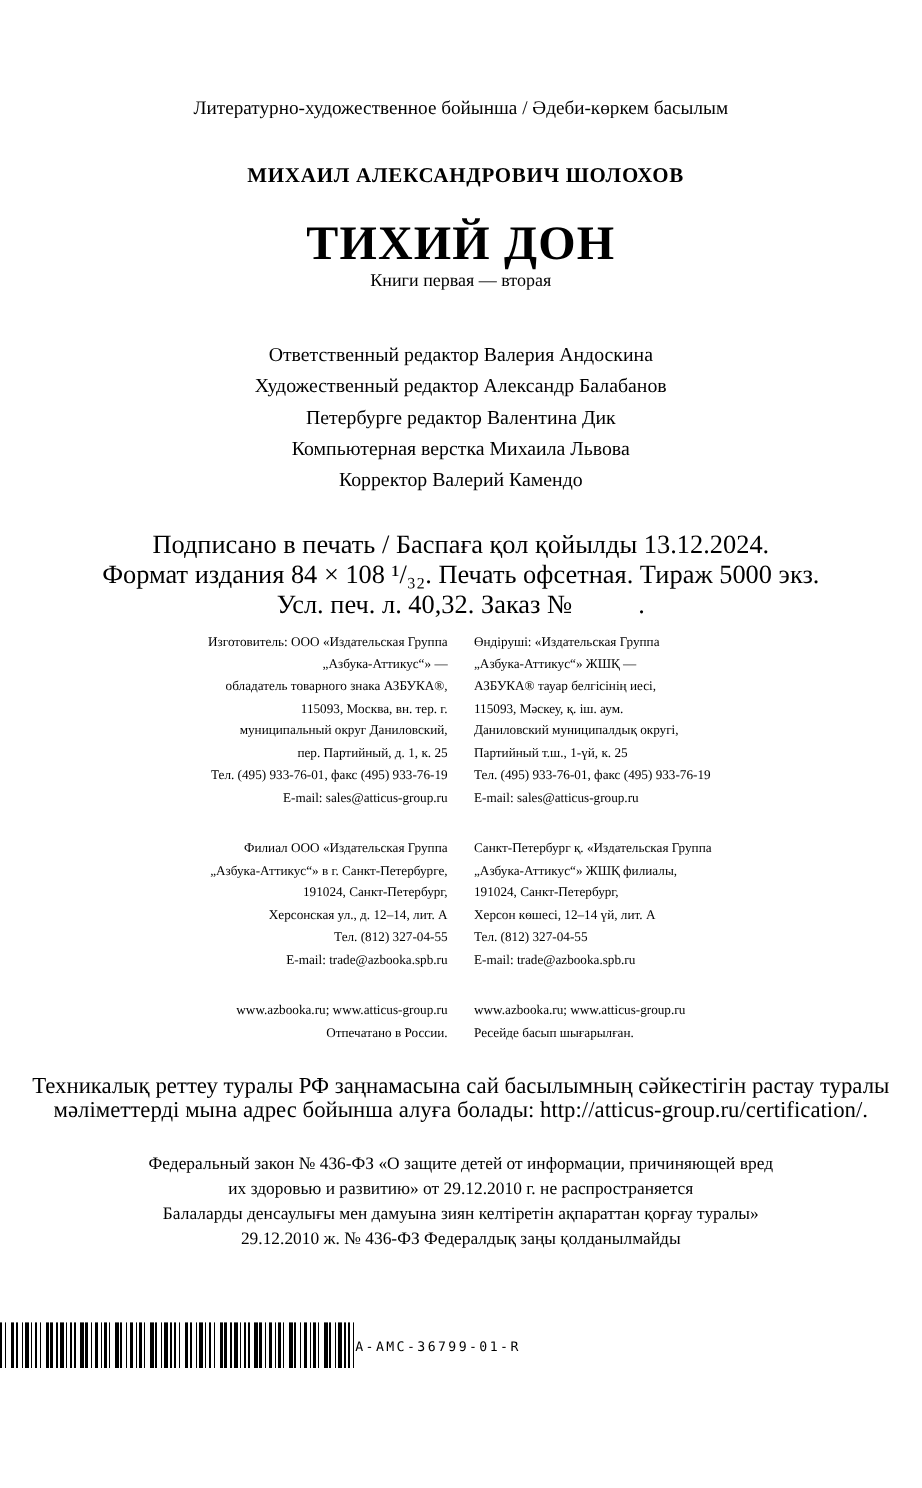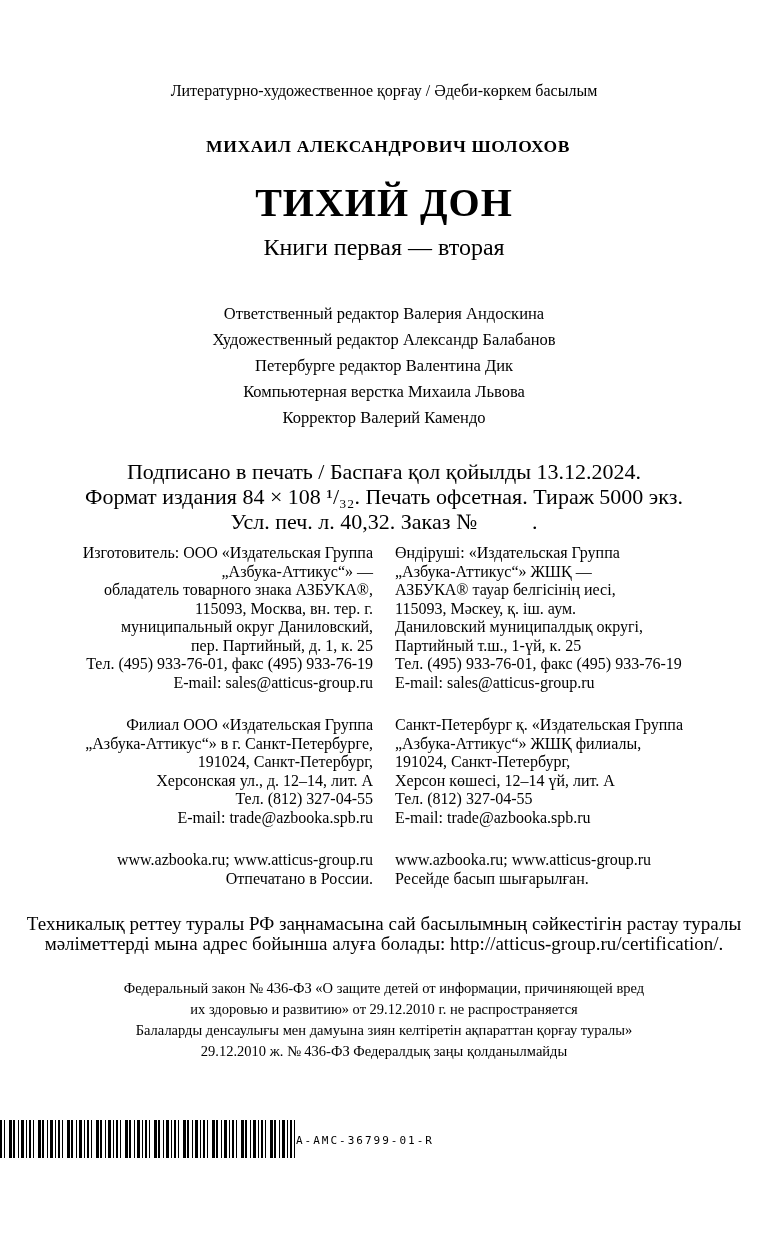--- a/index.html
+++ b/index.html
@@ -27,21 +27,21 @@
     letter-spacing: 0.6px;
     margin-left: 8px;
   }
   .title {
     margin-top: 22px;
     font-size: 40px;
     font-weight: bold;
     letter-spacing: 1px;
     text-align: center;
   }
-  .subtitle { margin-top: 8px; font-size: 24px; }
+  .subtitle { margin-top: 0; font-size: 15px; }
   .credits {
     margin-top: 40px;
     font-size: 16.5px;
     line-height: 26px;
     white-space: pre-line;
   }
   .printinfo {
     margin-top: 28px;
     font-size: 22px;
     line-height: 25px;
@@ -50,21 +50,21 @@
   .cols {
     display: flex;
     width: 100%;
     padding: 0 64px;
     gap: 22px;
     margin-top: 24px;
   }
   .cols.first { margin-top: 10px; }
   .col {
     flex: 1 1 50%;
-    font-size: 16px;
+    font-size: 11px;
     line-height: 18.5px;
     white-space: pre-line;
   }
   .col.left  { text-align: right; }
   .col.right { text-align: left; }
   .cert {
     margin-top: 26px;
     font-size: 19px;
     line-height: 20px;
     white-space: pre-line;
@@ -98,21 +98,21 @@
     font-family: "DejaVu Sans Mono", monospace;
     font-size: 11px;
     letter-spacing: 2px;
   }
 </style>
 </head>
 <body>
 
 <div class="page">
 
-  <div class="center edition-line">Литературно-художественное қорғау / Әдеби-көркем басылым</div>
+  <div class="center edition-line">Литературно-художественное бойынша / Әдеби-көркем басылым</div>
 
   <div class="center author">МИХАИЛ АЛЕКСАНДРОВИЧ ШОЛОХОВ</div>
 
   <div class="center title">ТИХИЙ ДОН</div>
 
   <div class="center subtitle">Книги первая — вторая</div>
 
   <div class="center credits">Ответственный редактор Валерия Андоскина
 Художественный редактор Александр Балабанов
 Петербурге редактор Валентина Дик

